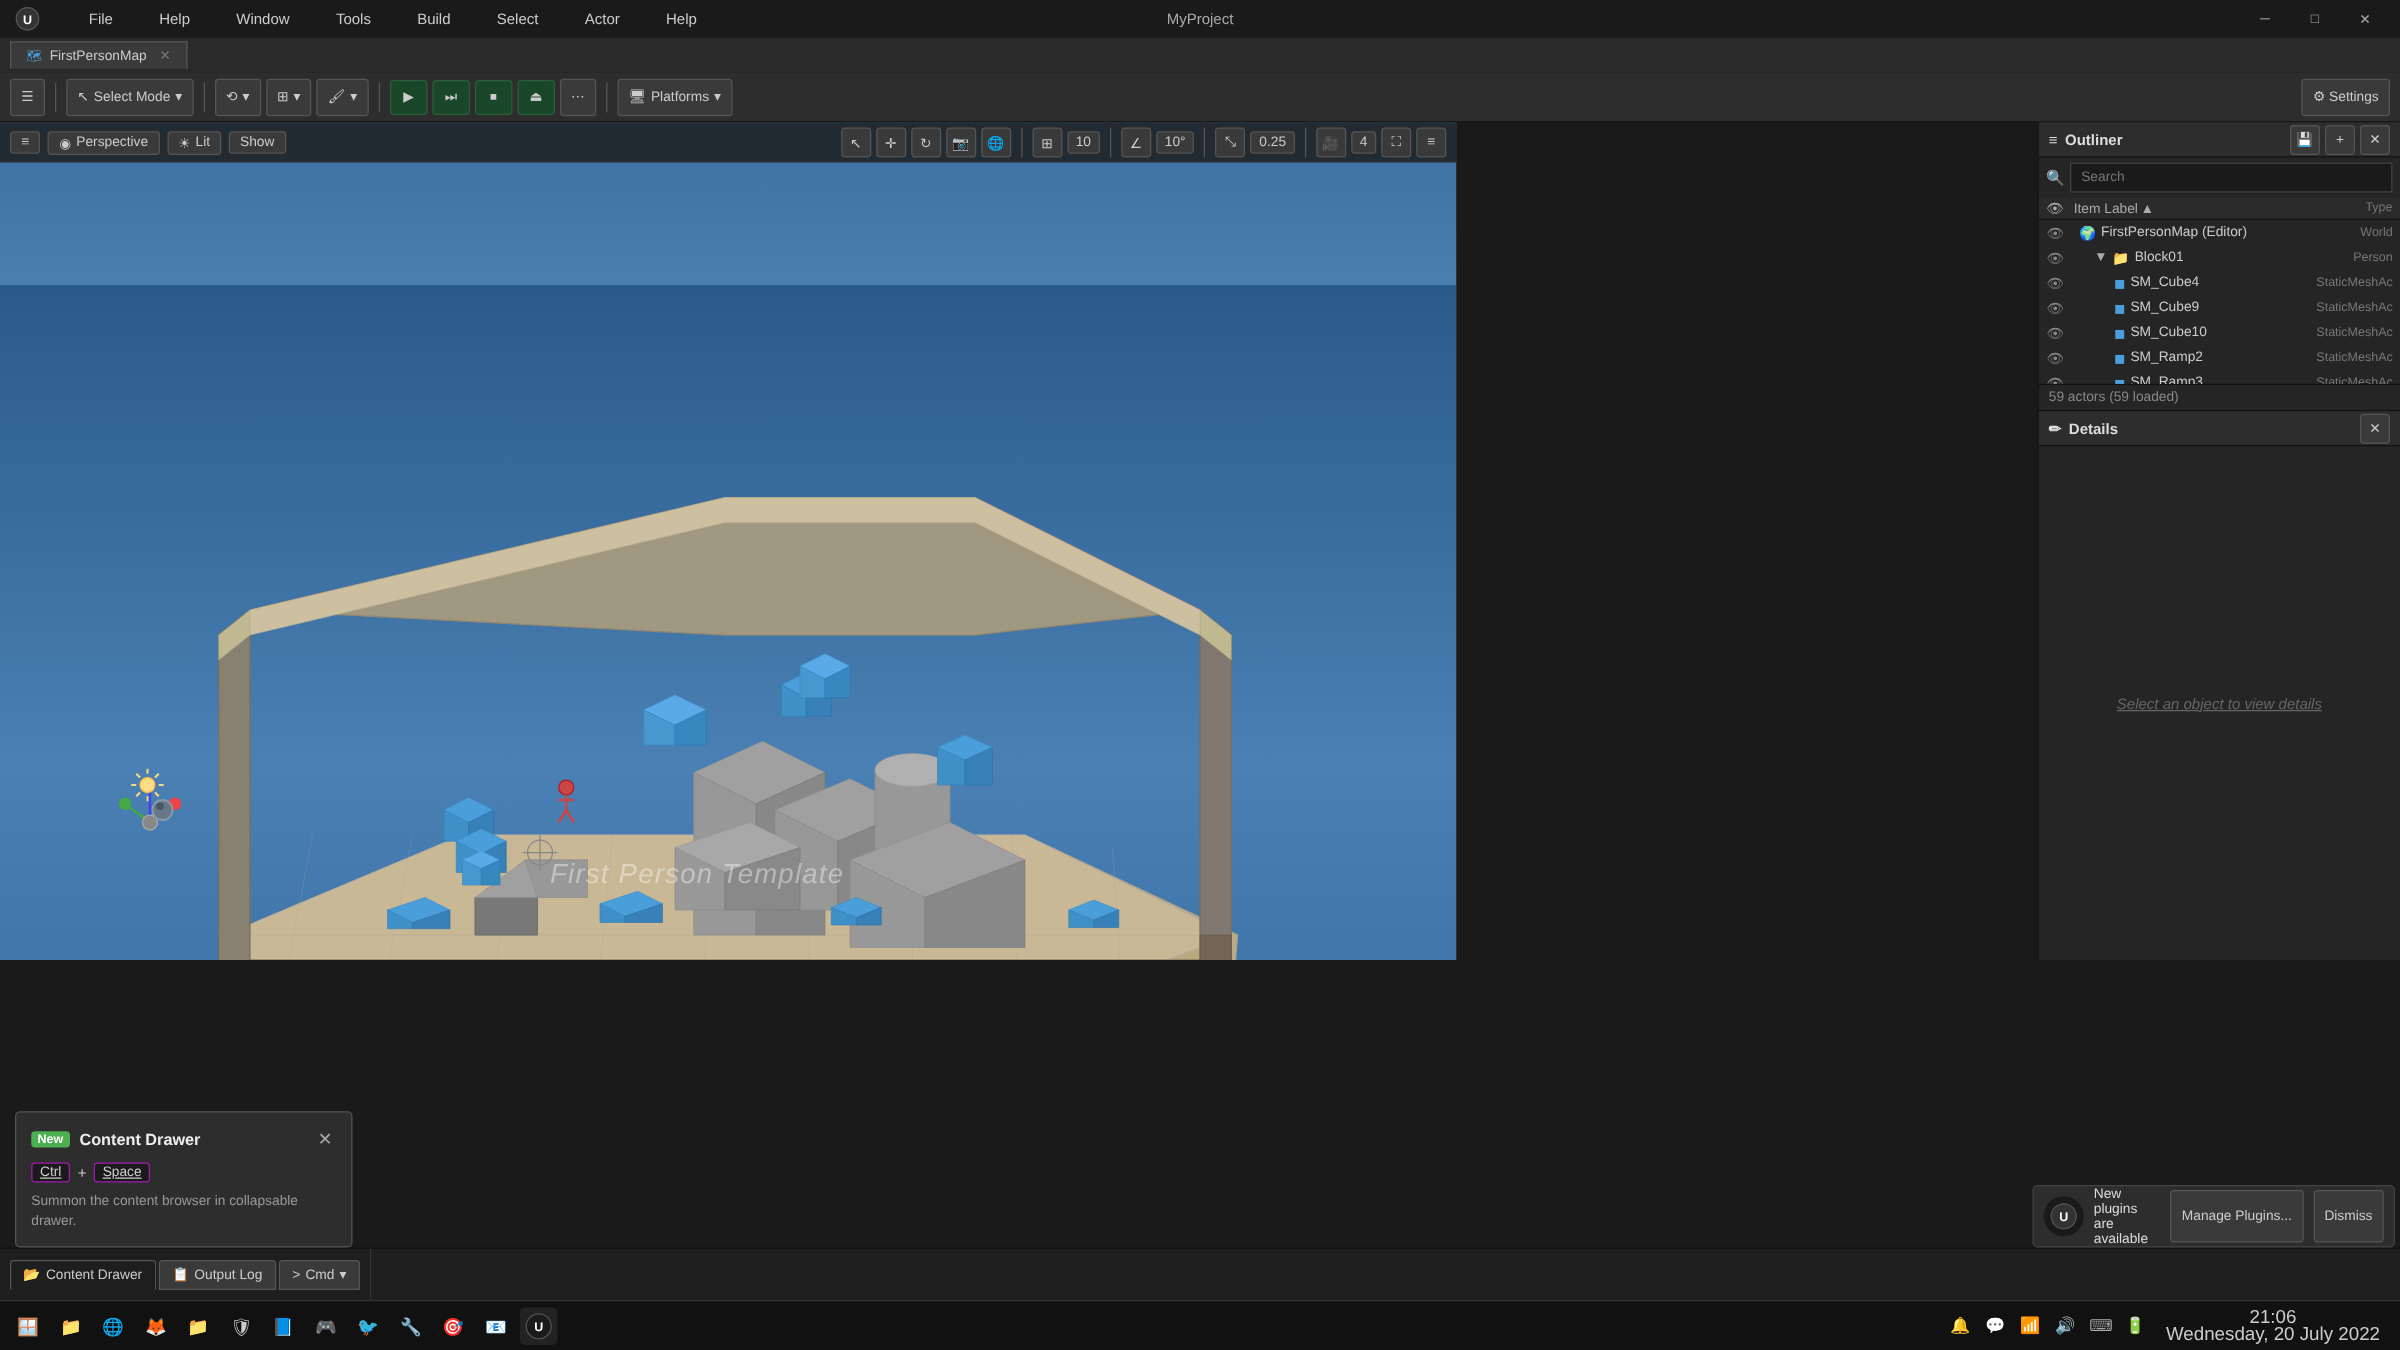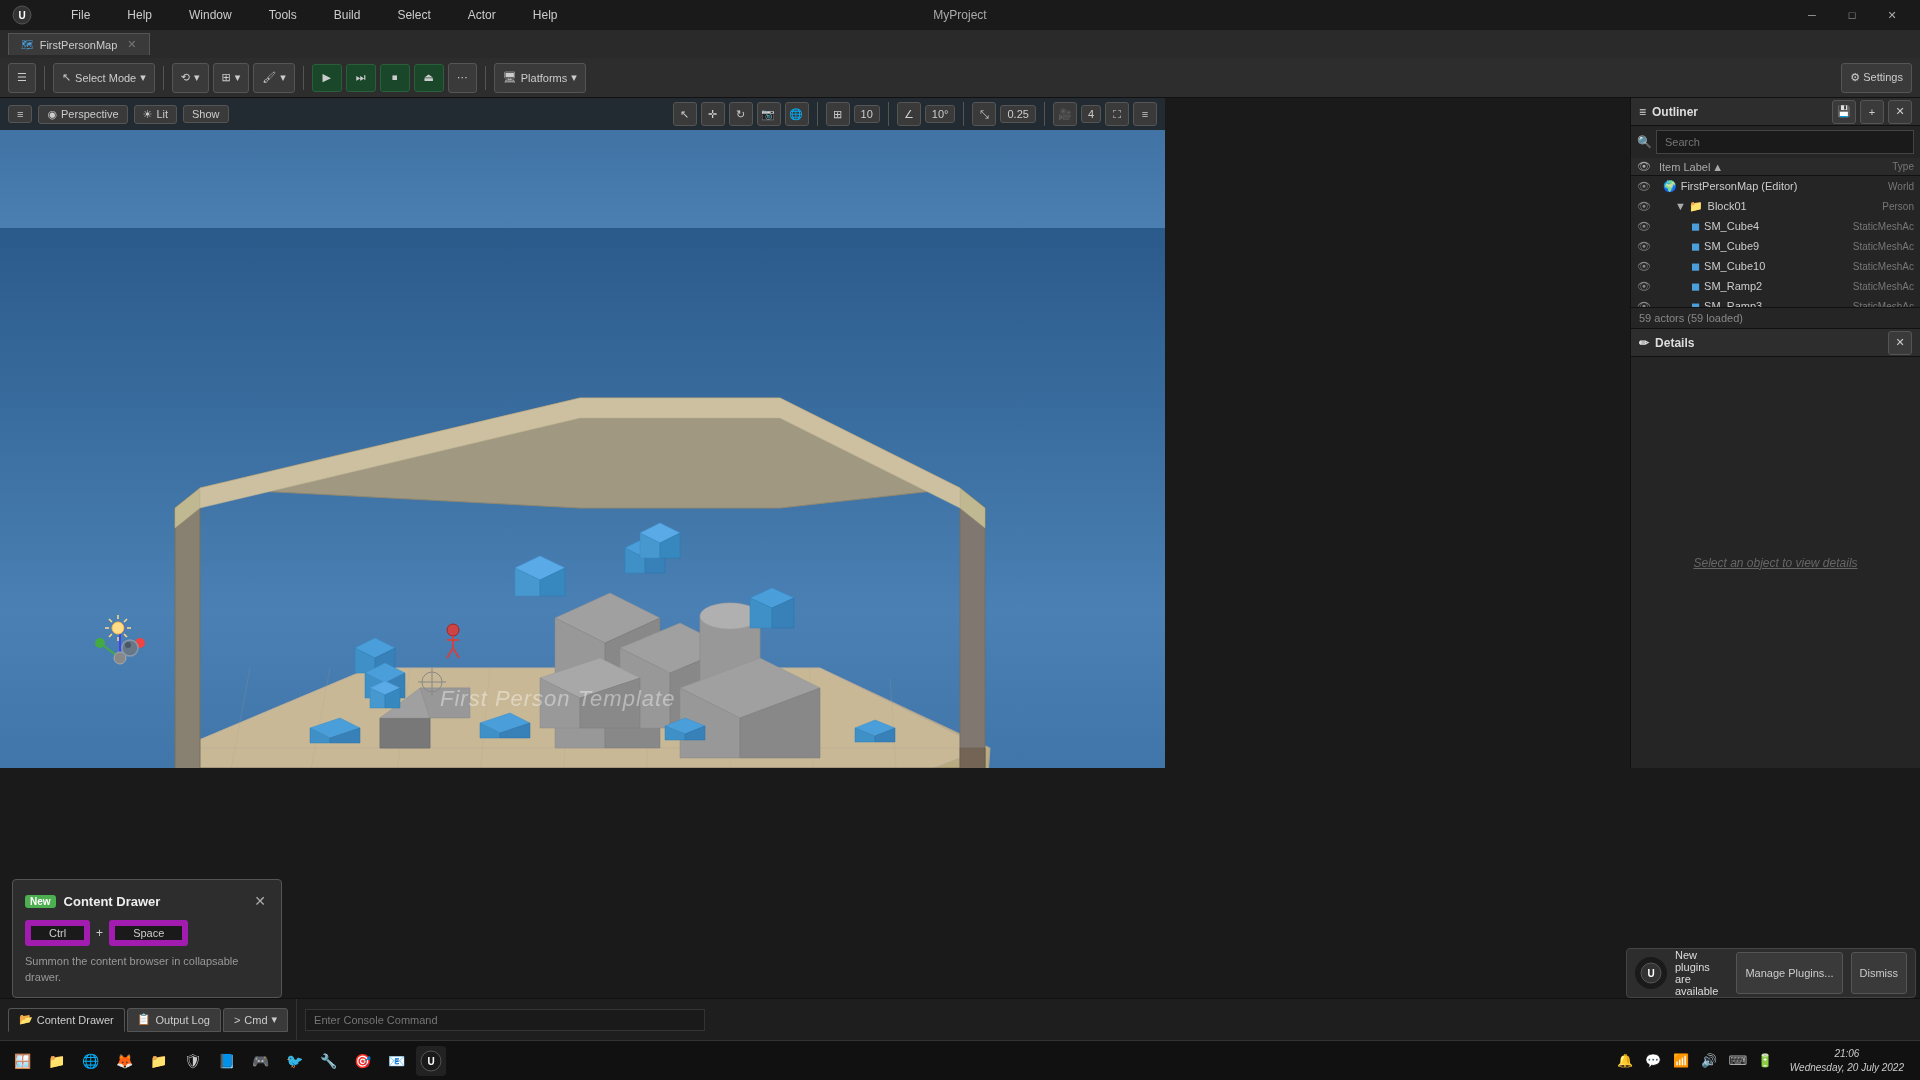--- a/index.html
+++ b/index.html
@@ -385,25 +385,24 @@
       height: 24px;
       display: flex;
       align-items: center;
       justify-content: center;
       cursor: pointer;
       font-size: 13px;
       color: #aaa;
     }
     #clock {
       text-align: center;
-      font-size: 10px;
-      color: #ccc;
-      padding: 0 8px;
-      cursor: pointer;
-      font-style: italic;
+      font-size: 15px;
+      color: #ccc;
+      padding: 0 8px;
+      cursor: pointer;
     }
     #clock div { line-height: 14px; }
 
     
     #content-drawer-popup {
       position: absolute;
       bottom: 82px;
       left: 12px;
       width: 270px;
       background: #2d2d2d;
@@ -447,25 +446,26 @@
       font-size: 14px;
     }
     .shortcut-row {
       display: flex;
       align-items: center;
       gap: 6px;
       margin-bottom: 8px;
     }
     .kbd {
       background: #1a1a1a;
-      border: 6px solid #a21caf;
+      border: 1px solid #a21caf;
       border-radius: 3px;
-      padding: 1px 18px;
-      font-size: 11px;
-      color: #ccc;
+      padding: 1px 6px;
+      font-size: 11px;
+      color: #ccc;
+      text-decoration: underline;
     }
     .popup-desc {
       font-size: 11px;
       color: #999;
       line-height: 1.4;
     }
 
     
     #notification {
       position: absolute;
@@ -981,23 +981,20 @@
     <div class="bottom-tab">
       <span>📋</span>
       <span>Output Log</span>
     </div>
     <div class="bottom-tab">
       <span>&gt;</span>
       <span>Cmd</span>
       <span>▾</span>
     </div>
   </div>
-  <div id="console-area">
-    <input type="text" id="console-field" placeholder="Enter Console Command" style="">
-  </div>
 </div>
 
 <div id="taskbar">
   <div id="taskbar-left">
     <div class="taskbar-icon">🪟</div>
     <div class="taskbar-icon">📁</div>
     <div class="taskbar-icon">🌐</div>
     <div class="taskbar-icon">🦊</div>
     <div class="taskbar-icon">📁</div>
     <div class="taskbar-icon">🛡</div>

